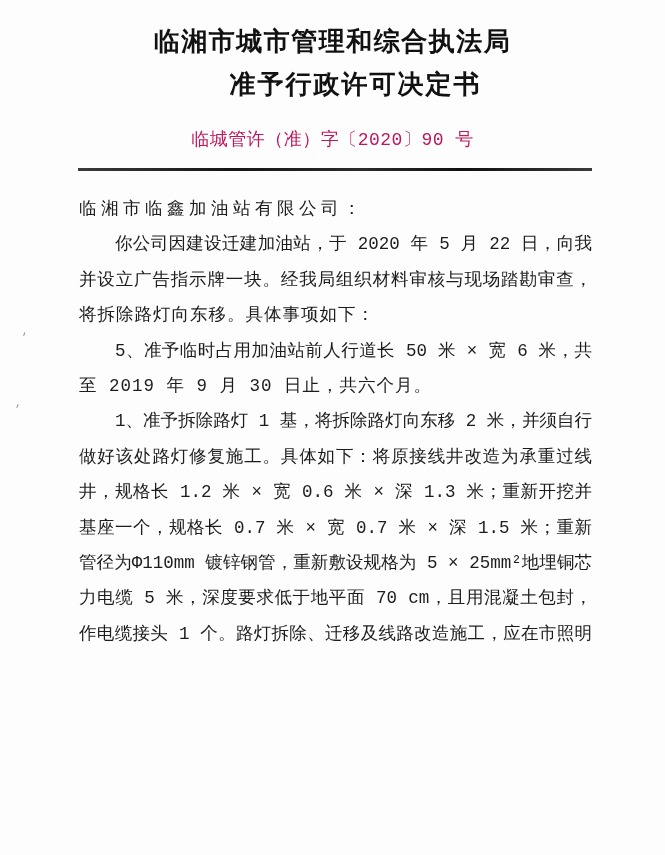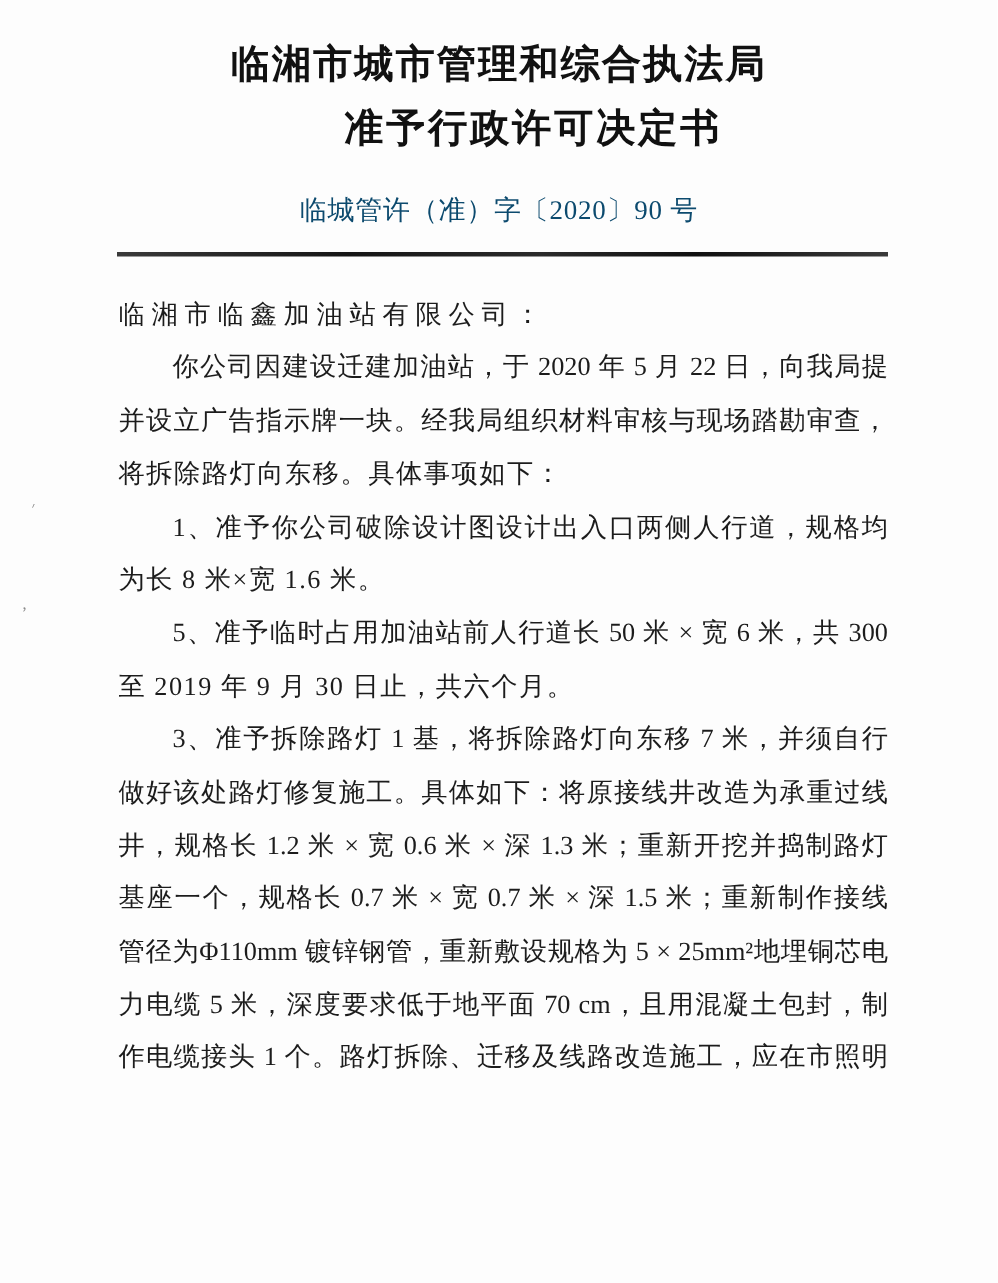--- a/index.html
+++ b/index.html
@@ -7,21 +7,21 @@
     padding: 0;
     background: #ffffff;
   }
   .page {
     position: relative;
     width: 665px;
     height: 855px;
     background: #fdfdfd;
     overflow: hidden;
     color: #1d1d1d;
-    font-family: Liberation Serif, serif;
+    font-family: Liberation Mono, monospace;
   }
   .title-line {
     position: absolute;
     left: 0;
     right: 0;
     text-align: center;
     font-weight: bold;
     font-size: 26px;
     line-height: 40px;
     letter-spacing: 1.5px;
@@ -31,21 +31,21 @@
   #title-line-2 { top: 66px; letter-spacing: 2px; padding-left: 46px; }
   .doc-number {
     position: absolute;
     top: 127px;
     left: 0;
     right: 0;
     text-align: center;
     font-size: 18px;
     line-height: 26px;
     letter-spacing: 0.5px;
-    color: #0c4a6e;
+    color: #be185d;
   }
   .header-rule {
     position: absolute;
     top: 168px;
     left: 78px;
     width: 514px;
     height: 3px;
     background: linear-gradient(90deg, #3a3a3a 0%, #151515 30%, #2b2b2b 55%, #101010 75%, #3a3a3a 100%);
   }
   .content {
@@ -96,32 +96,28 @@
   <div class="content">
 
     <div class="salutation">临湘市临鑫加油站有限公司：</div>
 
     <div>
       <div class="ln first">你公司因建设迁建加油站，于 2020 年 5 月 22 日，向我局提</div>
       <div class="ln">并设立广告指示牌一块。经我局组织材料审核与现场踏勘审查，</div>
       <div class="ln last">将拆除路灯向东移。具体事项如下：</div>
     </div>
 
-    <div>
-      <div class="ln first">1、准予你公司破除设计图设计出入口两侧人行道，规格均</div>
-      <div class="ln last">为长 8 米×宽 1.6 米。</div>
-    </div>
 
     <div>
       <div class="ln first">5、准予临时占用加油站前人行道长 50 米 × 宽 6 米，共 300</div>
       <div class="ln last">至 2019 年 9 月 30 日止，共六个月。</div>
     </div>
 
     <div>
-      <div class="ln first">3、准予拆除路灯 1 基，将拆除路灯向东移 7 米，并须自行</div>
+      <div class="ln first">1、准予拆除路灯 1 基，将拆除路灯向东移 2 米，并须自行</div>
       <div class="ln">做好该处路灯修复施工。具体如下：将原接线井改造为承重过线</div>
       <div class="ln">井，规格长 1.2 米 × 宽 0.6 米 × 深 1.3 米；重新开挖并捣制路灯</div>
       <div class="ln">基座一个，规格长 0.7 米 × 宽 0.7 米 × 深 1.5 米；重新制作接线</div>
       <div class="ln">管径为Φ110mm 镀锌钢管，重新敷设规格为 5 × 25mm²地埋铜芯电</div>
       <div class="ln">力电缆 5 米，深度要求低于地平面 70 cm，且用混凝土包封，制</div>
       <div class="ln">作电缆接头 1 个。路灯拆除、迁移及线路改造施工，应在市照明</div>
     </div>
 
   </div>
 

